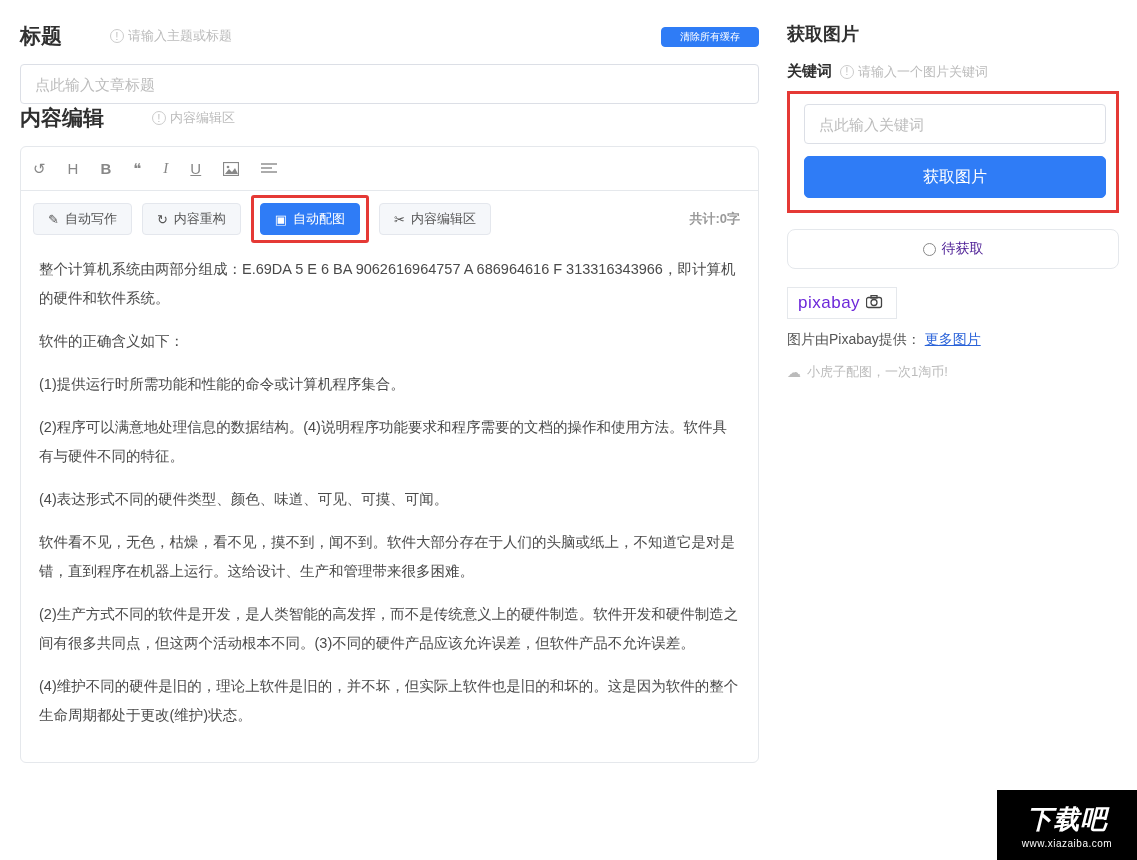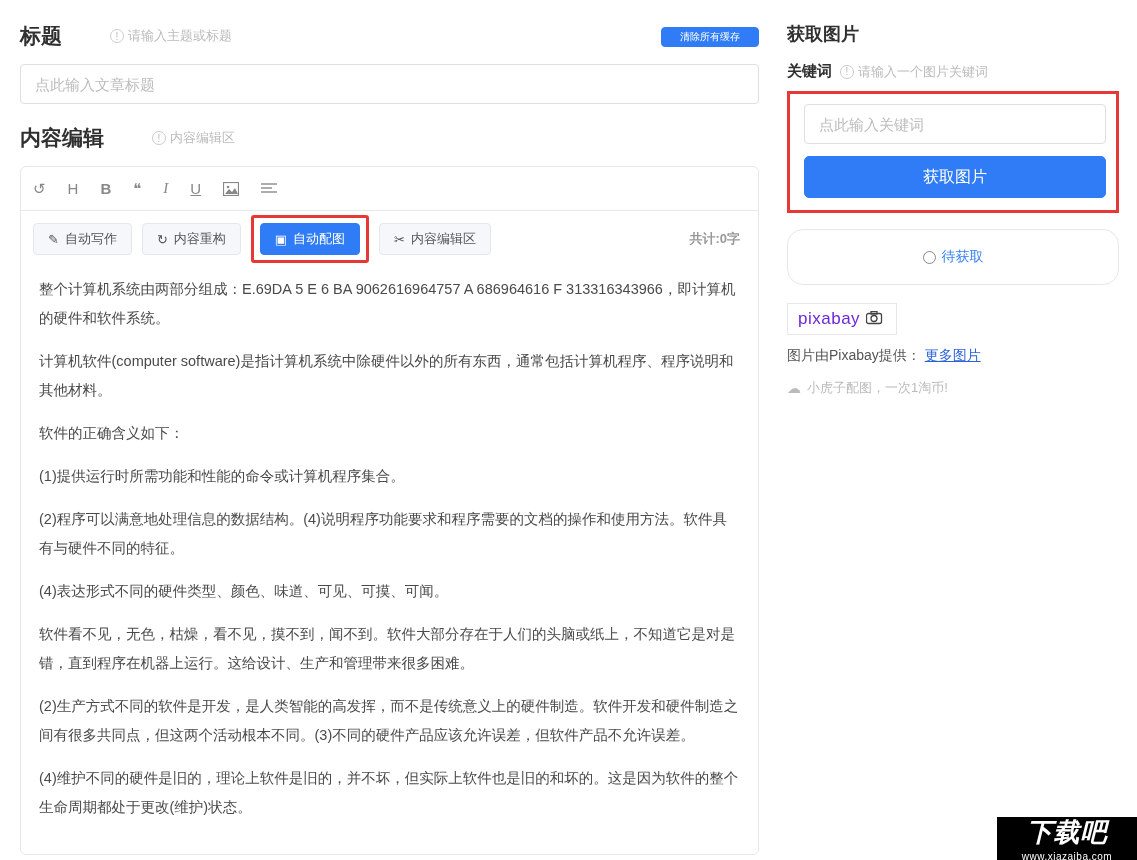--- a/index.html
+++ b/index.html
@@ -169,26 +169,26 @@
 
 .side-highlight {
   border: 3px solid #e53935;
   padding: 10px 10px 12px 14px;
   margin-bottom: 16px;
 }
 .side-highlight .input-text { margin-bottom: 12px; }
 
 .pending-box {
   border: 1px solid #e5e8ec;
-  border-radius: 16px;
-  height: 56px;
+  border-radius: 8px;
+  height: 40px;
   display: flex;
   align-items: center;
   justify-content: center;
-  color: #3b82f6;
+  color: #4c1d95;
   font-size: 14px;
   margin-bottom: 18px;
 }
 .pending-icon {
   display: inline-block;
   width: 13px;
   height: 13px;
   border: 1.5px solid #888;
   border-radius: 50%;
   margin-right: 6px;
@@ -221,21 +221,21 @@
   display: flex;
   align-items: center;
 }
 .tip-row .cloud { margin-right: 6px; font-size: 14px; }
 
 .watermark {
   position: fixed;
   right: 0;
   bottom: 0;
   width: 140px;
-  height: 43px;
+  height: 70px;
   background: #000;
   color: #fff;
   display: flex;
   flex-direction: column;
   align-items: center;
   justify-content: center;
 }
 .watermark .big {
   font-size: 26px;
   font-weight: 800;
@@ -259,21 +259,21 @@
       <span class="hint-icon">!</span>
       <span>请输入主题或标题</span>
     </span>
     <div class="clear-wrap">
       <button class="btn btn-primary">清除所有缓存</button>
     </div>
   </div>
 
   <input type="text" class="input-text" placeholder="点此输入文章标题" style="">
 
-  <div class="section-header" style="margin-top:20px;text-align:right;">
+  <div class="section-header" style="text-align:right;">
     <span class="section-title">内容编辑</span>
     <span class="section-hint">
       <span class="hint-icon">!</span>
       <span>内容编辑区</span>
     </span>
   </div>
 
   <div class="editor-box">
     <div class="toolbar1">
       <span class="tb-btn">↺</span>
@@ -315,21 +315,20 @@
       </span>
       <button class="btn btn-secondary">
         <span class="btn-icon">✂</span>
         <span>内容编辑区</span>
       </button>
       <span class="word-count">共计:0字</span>
     </div>
 
     <div class="content-area">
       <p>整个计算机系统由两部分组成：E.69DA 5 E 6 BA 9062616964757 A 686964616 F 313316343966，即计算机的硬件和软件系统。</p>
-      <p>计算机软件(computer software)是指计算机系统中除硬件以外的所有东西，通常包括计算机程序、程序说明和其他材料。</p>
       <p>软件的正确含义如下：</p>
       <p>(1)提供运行时所需功能和性能的命令或计算机程序集合。</p>
       <p>(2)程序可以满意地处理信息的数据结构。(4)说明程序功能要求和程序需要的文档的操作和使用方法。软件具有与硬件不同的特征。</p>
       <p>(4)表达形式不同的硬件类型、颜色、味道、可见、可摸、可闻。</p>
       <p>软件看不见，无色，枯燥，看不见，摸不到，闻不到。软件大部分存在于人们的头脑或纸上，不知道它是对是错，直到程序在机器上运行。这给设计、生产和管理带来很多困难。</p>
       <p>(2)生产方式不同的软件是开发，是人类智能的高发挥，而不是传统意义上的硬件制造。软件开发和硬件制造之间有很多共同点，但这两个活动根本不同。(3)不同的硬件产品应该允许误差，但软件产品不允许误差。</p>
       <p>(4)维护不同的硬件是旧的，理论上软件是旧的，并不坏，但实际上软件也是旧的和坏的。这是因为软件的整个生命周期都处于更改(维护)状态。</p>
     </div>
   </div>
 

